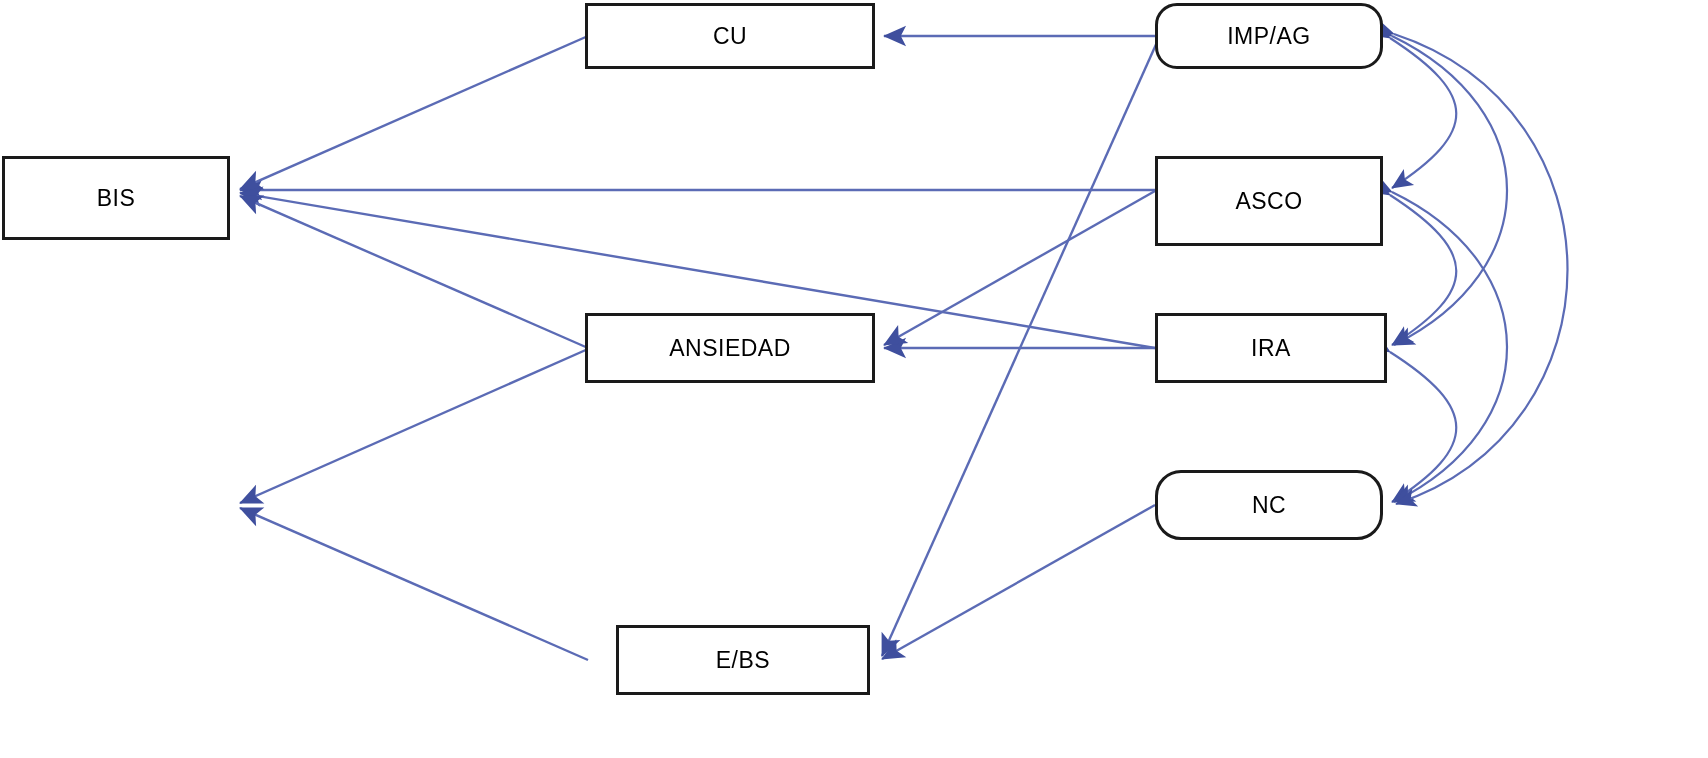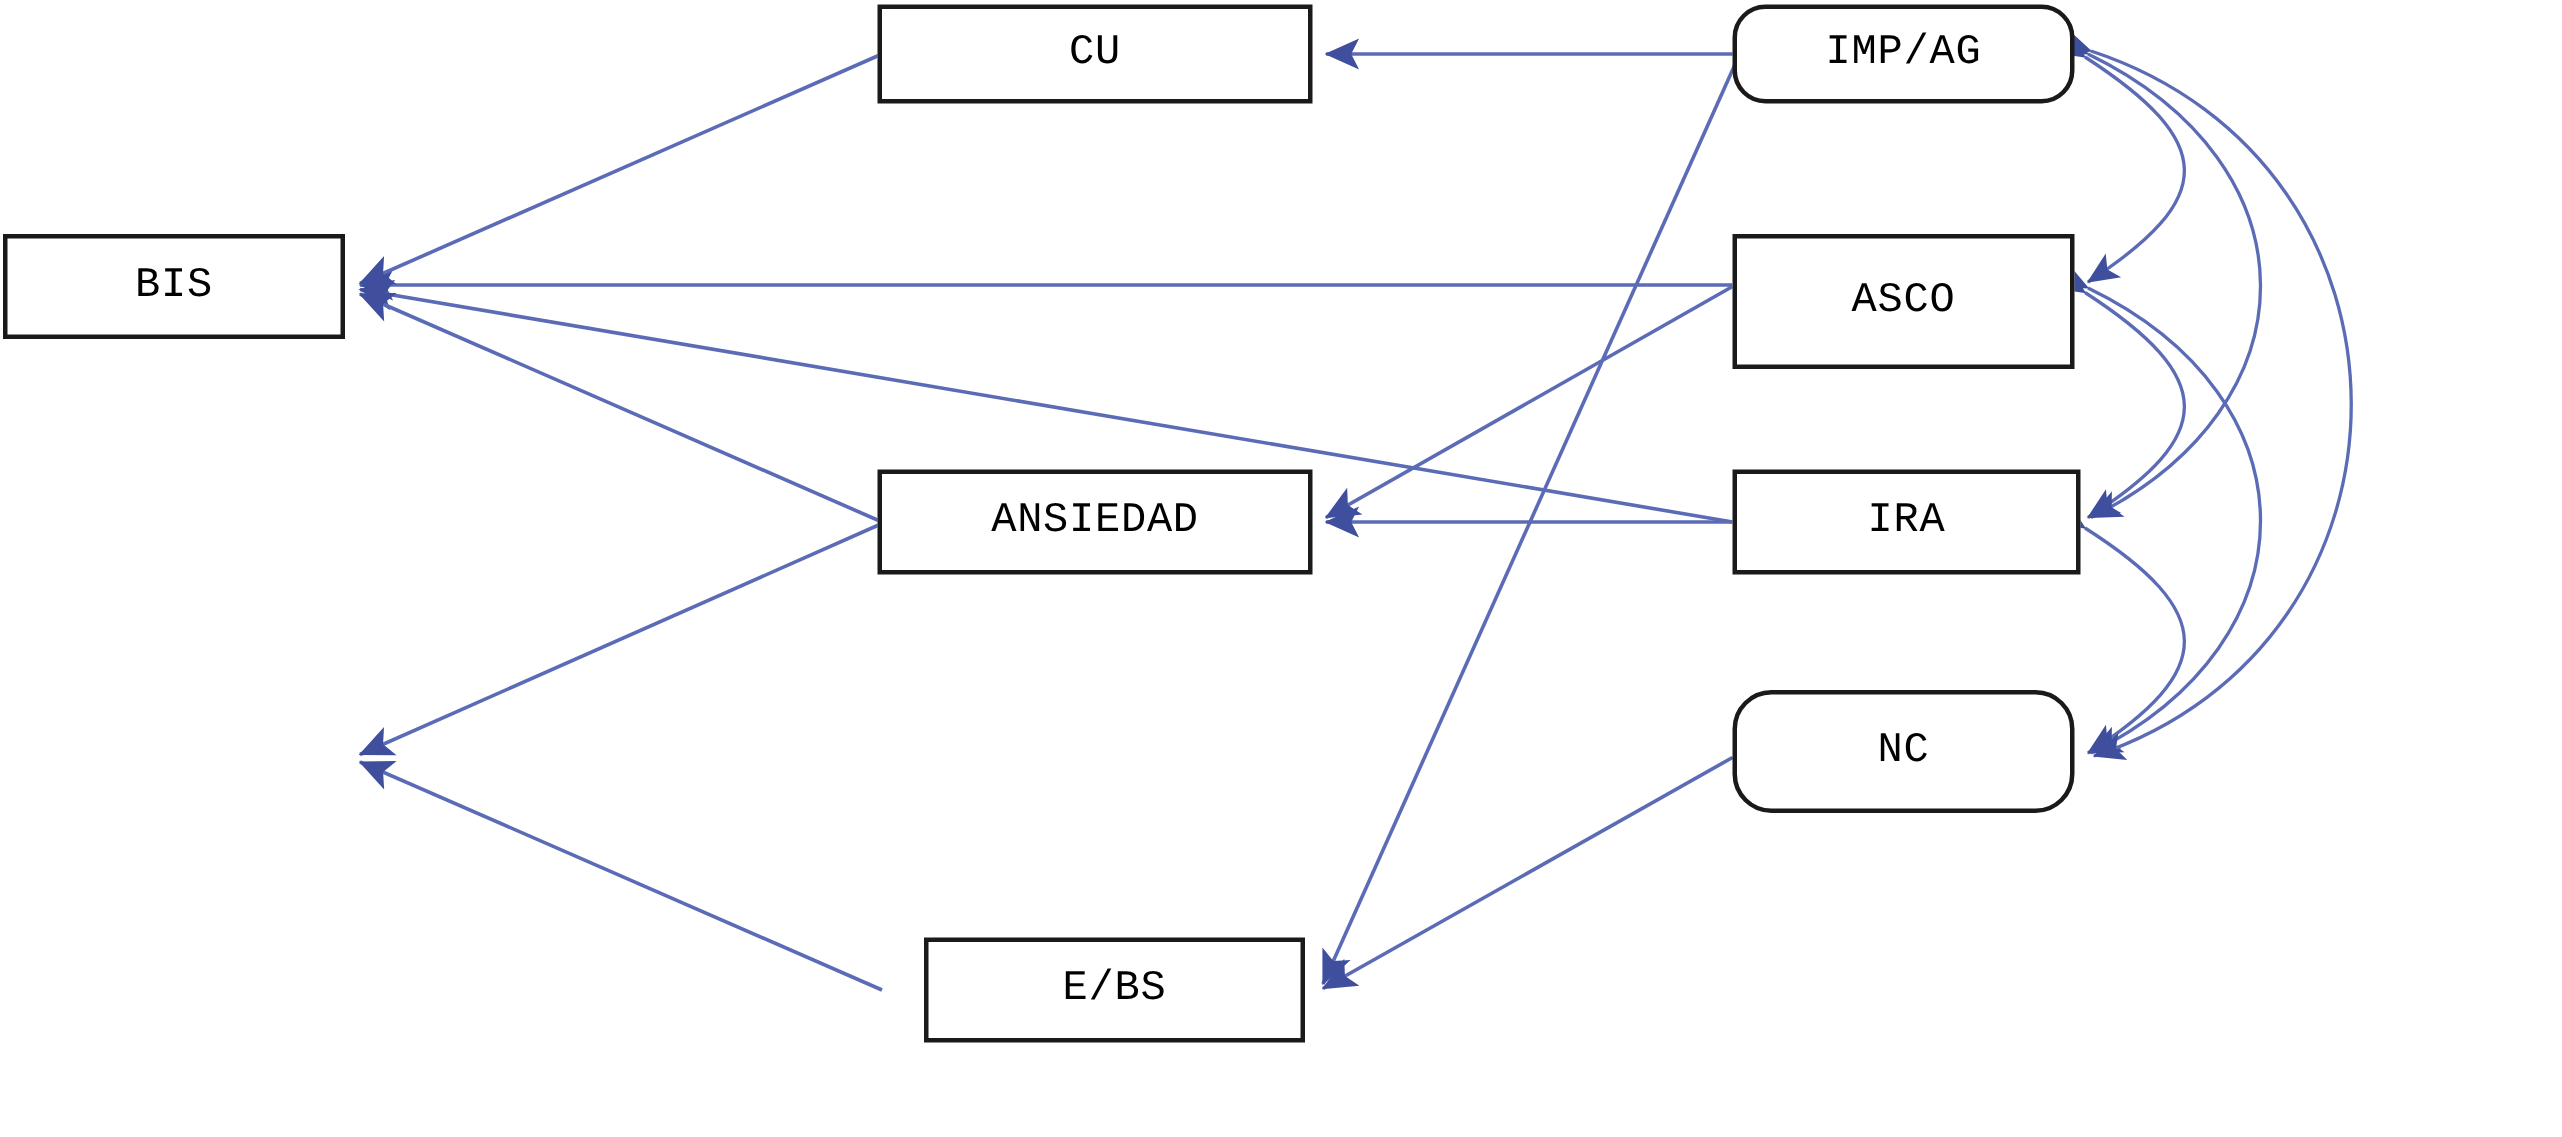--- a/index.html
+++ b/index.html
@@ -19,22 +19,22 @@
     position: absolute;
     box-sizing: border-box;
     background: #ffffff;
     border: 3px solid #1a1a1a;
     display: flex;
     align-items: center;
     justify-content: center;
     z-index: 5;
   }
   .node-label {
-    font-family: Liberation Mono, monospace;
-    font-size: 28px;
+    font-family: Liberation Sans, sans-serif;
+    font-size: 23px;
     color: #000000;
     letter-spacing: 0.5px;
     white-space: nowrap;
     line-height: 1;
   }
   svg.edges {
     position: absolute;
     left: 0;
     top: 0;
     width: 1708px;
@@ -101,38 +101,38 @@
   </svg>
 
   <div class="node" style="left:585px; top:3px; width:290px; height:66px;">
     <span class="node-label">CU</span>
   </div>
 
   <div class="node" style="left:1155px; top:3px; width:228px; height:66px;border-radius:22px;">
     <span class="node-label">IMP/AG</span>
   </div>
 
-  <div class="node" style="left:2px; top:156px; width:228px; height:70px;text-align:right;">
+  <div class="node" style="left:2px; top:156px; width:228px; height:84px;text-align:right;">
     <span class="node-label">BIS</span>
   </div>
 
   <div class="node" style="left:1155px; top:156px; width:228px; height:90px;align-items:center;">
     <span class="node-label">ASCO</span>
   </div>
 
   <div class="node" style="left:585px; top:313px; width:290px; height:70px;justify-content:center;">
     <span class="node-label">ANSIEDAD</span>
   </div>
 
   <div class="node" style="left:1155px; top:313px; width:232px; height:70px;">
     <span class="node-label">IRA</span>
   </div>
 
 
-  <div class="node" style="left:1155px; top:460px; width:228px; height:82px;border-radius:26px;">
+  <div class="node" style="left:1155px; top:470px; width:228px; height:70px;border-radius:26px;">
     <span class="node-label">NC</span>
   </div>
 
   <div class="node" style="left:616px; top:625px; width:254px; height:70px;">
     <span class="node-label">E/BS</span>
   </div>
 
 </div>
 
 </body></html>

